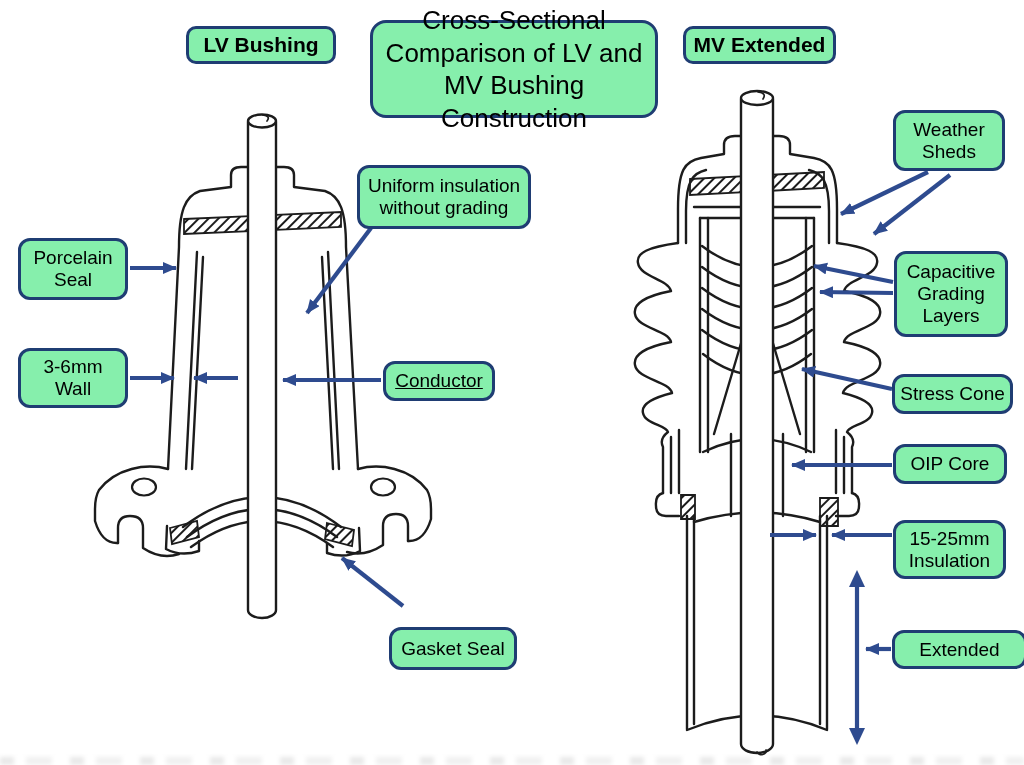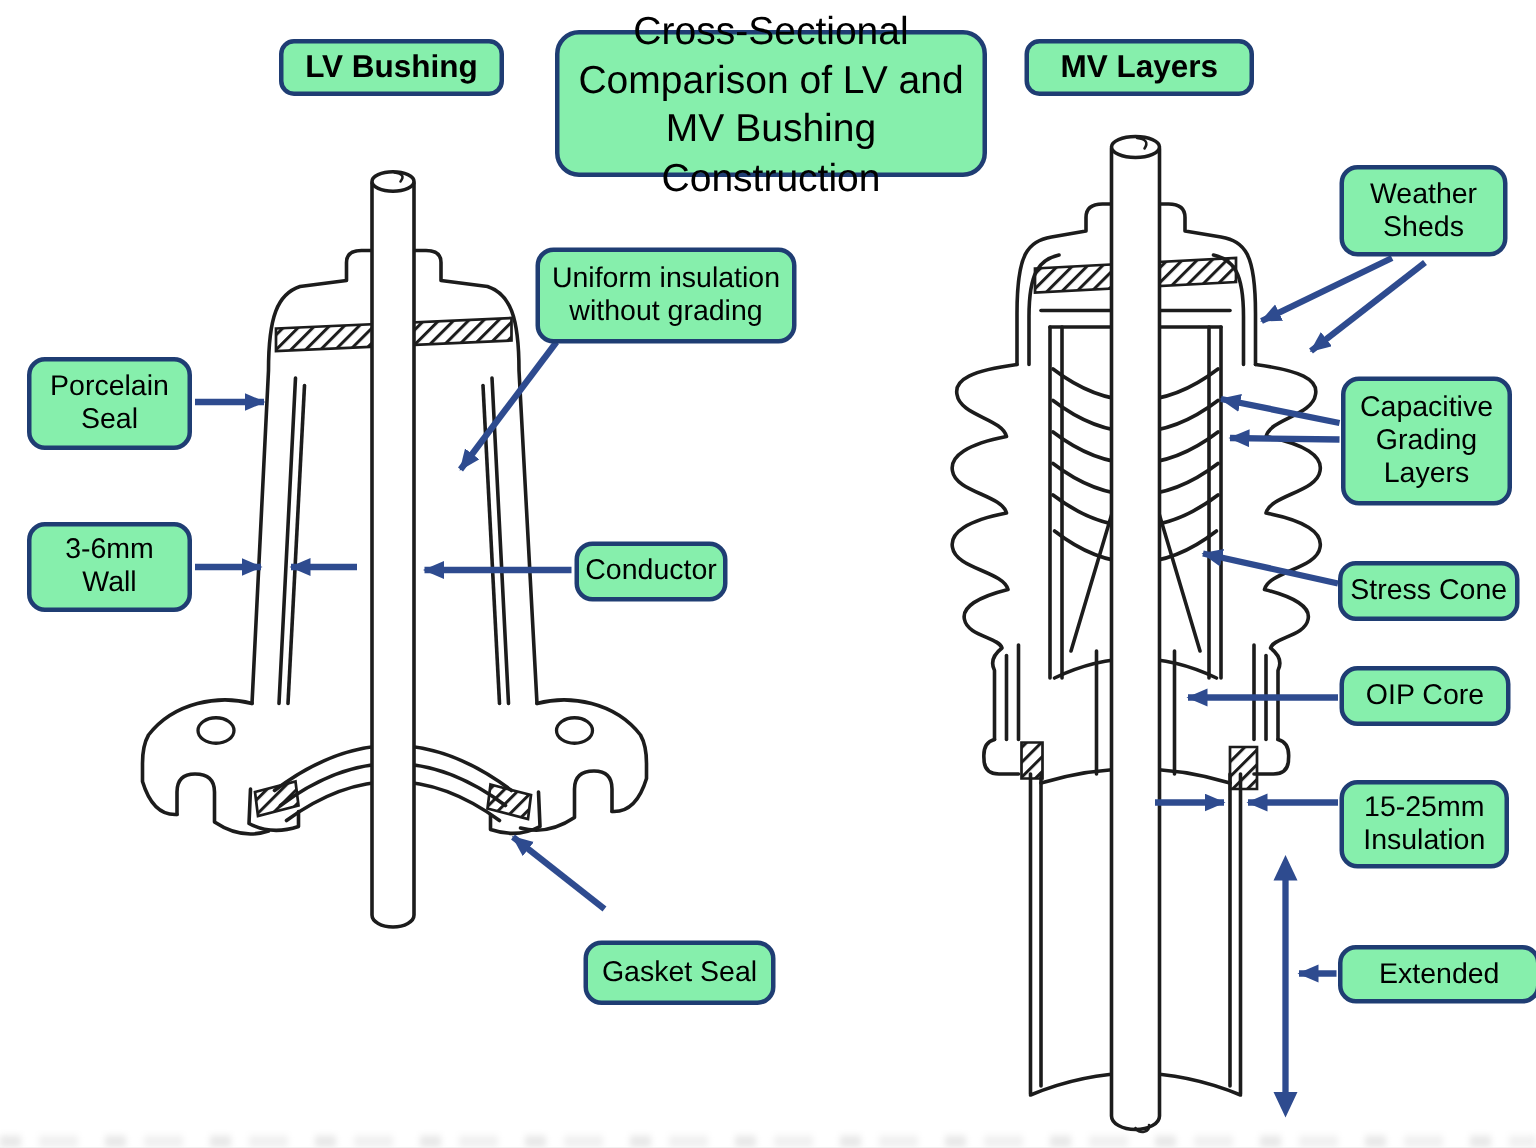--- a/index.html
+++ b/index.html
@@ -166,29 +166,29 @@
       <path class="thickline" d="M 857,584 L 857,731"></path>
       <polygon class="arrowhead" points="857,570 849,587 865,587"></polygon>
       <polygon class="arrowhead" points="857,745 849,728 865,728"></polygon>
     </g>
   </svg>
 
   <div class="label hdr" style="left:186px;top:26px;width:150px;height:38px;">LV Bushing</div>
 
   <div class="label title" style="left:370px;top:20px;width:288px;height:98px;">Cross-Sectional Comparison of LV and MV Bushing Construction</div>
 
-  <div class="label hdr" style="left:683px;top:26px;width:153px;height:38px;">MV Layers</div>
+  <div class="label hdr" style="left:683px;top:26px;width:153px;height:38px;">MV Extended</div>
 
   <div class="label" style="left:18px;top:238px;width:110px;height:62px;">Porcelain Seal</div>
 
   <div class="label" style="left:18px;top:348px;width:110px;height:60px;">3-6mm Wall</div>
 
   <div class="label" style="left:357px;top:165px;width:174px;height:64px;">Uniform insulation without grading</div>
 
-  <div class="label" style="left:383px;top:361px;width:102px;height:40px;">Conductor</div>
+  <div class="label" style="left:383px;top:361px;width:112px;height:40px;text-decoration:underline;">Conductor</div>
 
   <div class="label" style="left:389px;top:627px;width:128px;height:43px;">Gasket Seal</div>
 
   <div class="label" style="left:894px;top:251px;width:114px;height:86px;">Capacitive Grading Layers</div>
 
   <div class="label" style="left:893px;top:110px;width:112px;height:61px;">Weather Sheds</div>
 
   <div class="label" style="left:892px;top:374px;width:121px;height:40px;">Stress Cone</div>
 
   <div class="label" style="left:893px;top:444px;width:114px;height:40px;">OIP Core</div>

